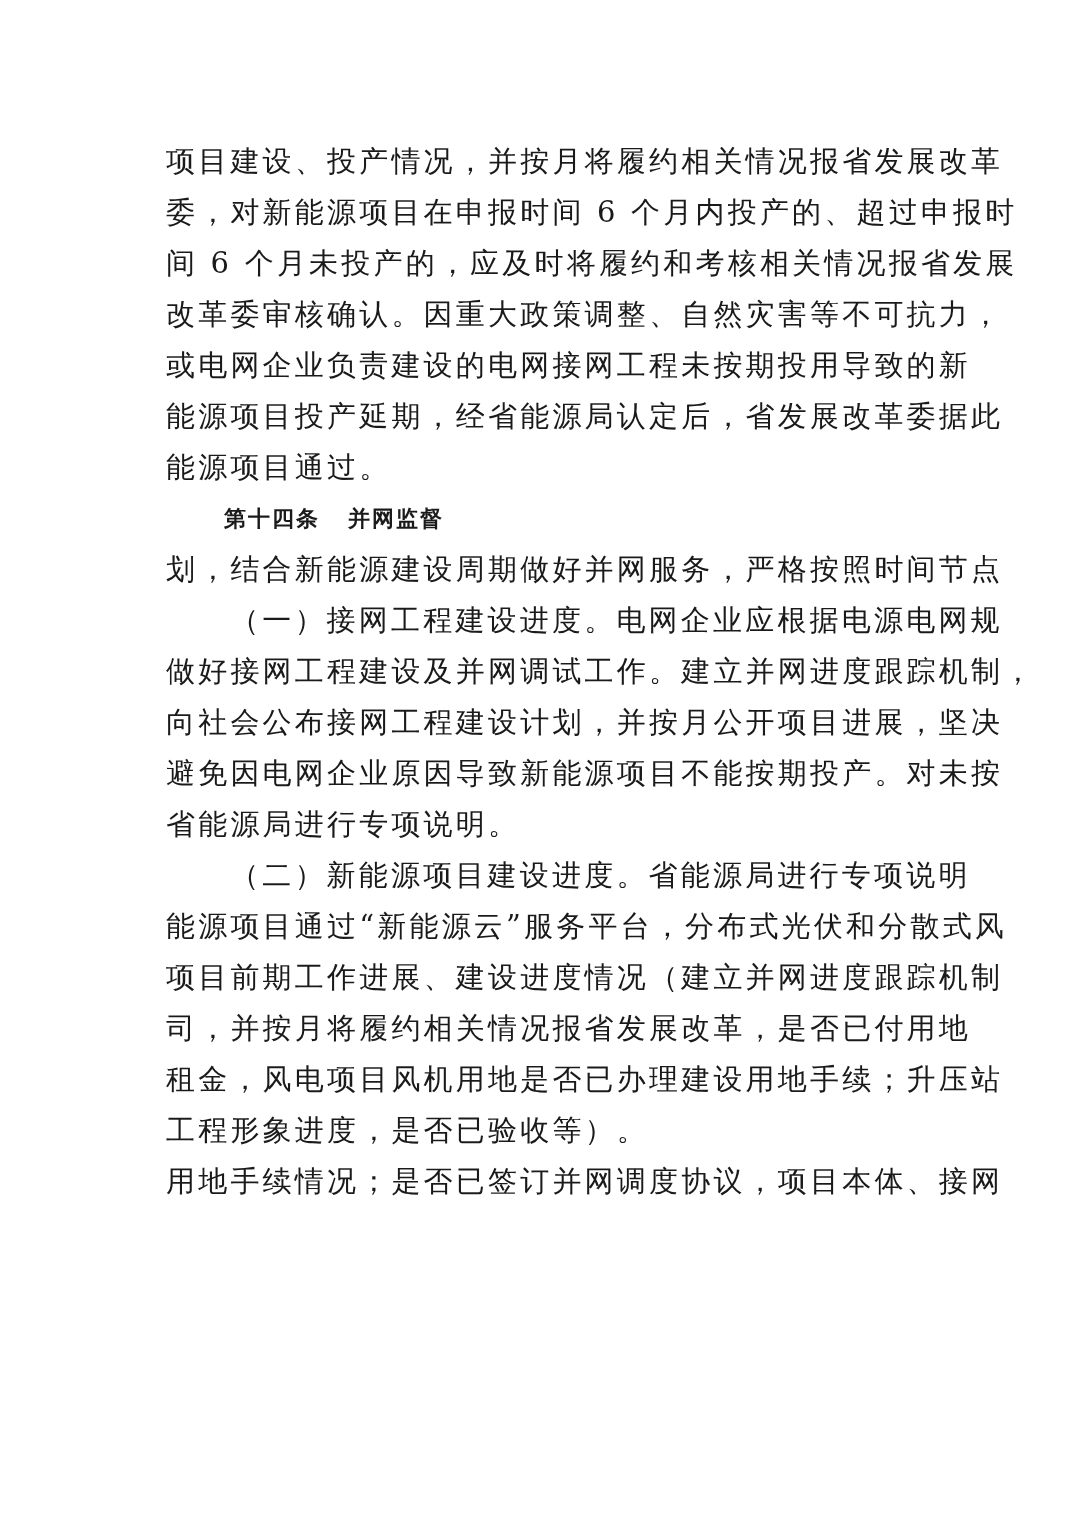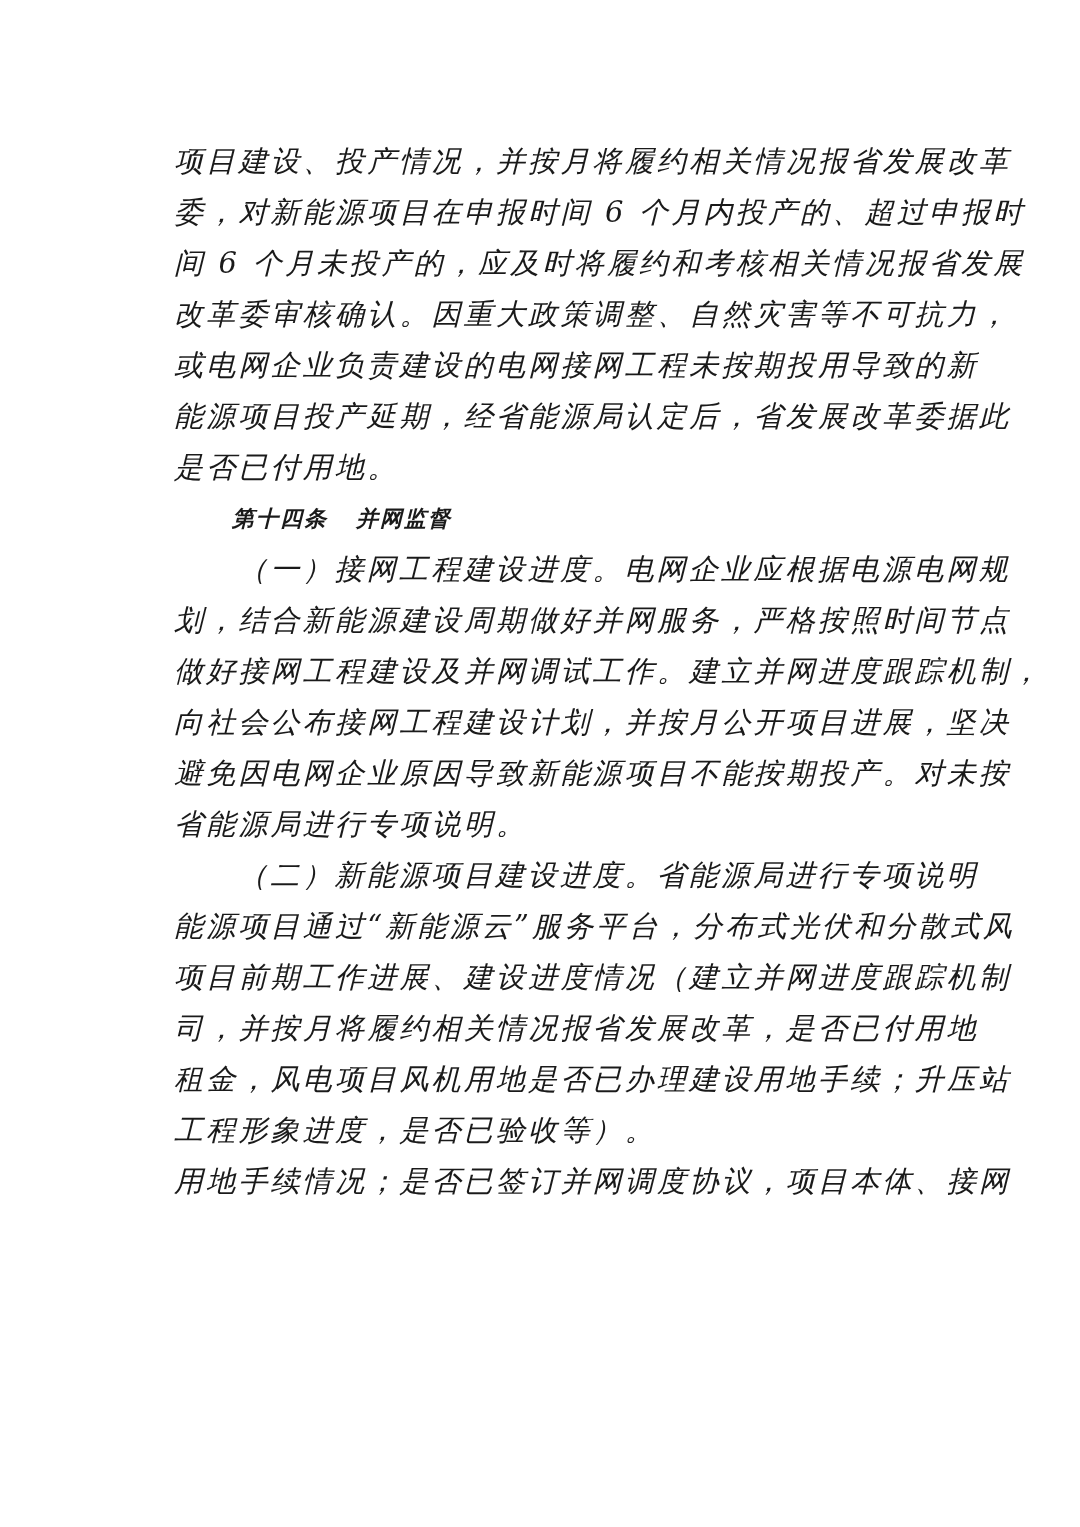--- a/index.html
+++ b/index.html
@@ -10,24 +10,23 @@
     body {
       width: 1080px;
       height: 1527px;
       position: relative;
       overflow: hidden;
       font-family: "DejaVu Serif", "Liberation Serif", serif;
       color: #1a1a1a;
     }
     .page {
       position: absolute;
-      left: 174px;
+      left: 166px;
       top: 136px;
       width: 752px;
-      font-style: italic;
     }
     .line {
       height: 51px;
       line-height: 51px;
       font-size: 29px;
       white-space: nowrap;
       letter-spacing: 3.2px;
       text-align: justify;
       text-align-last: justify;
       width: 752px;
@@ -58,30 +57,30 @@
 
 <div class="page">
 
   <div>
     <div class="line">项目建设、投产情况，并按月将履约相关情况报省发展改革</div>
     <div class="line">委，对新能源项目在申报时间 6 个月内投产的、超过申报时</div>
     <div class="line">间 6 个月未投产的，应及时将履约和考核相关情况报省发展</div>
     <div class="line">改革委审核确认。因重大政策调整、自然灾害等不可抗力，</div>
     <div class="line">或电网企业负责建设的电网接网工程未按期投用导致的新</div>
     <div class="line">能源项目投产延期，经省能源局认定后，省发展改革委据此</div>
-    <div class="line last">是否已付用地。</div>
+    <div class="line last">能源项目通过。</div>
   </div>
 
   <div class="heading">
     <span>第十四条</span><span class="gap"></span><span>并网监督</span>
   </div>
 
   <div>
+    <div class="line">划，结合新能源建设周期做好并网服务，严格按照时间节点</div>
     <div class="line indent">（一）接网工程建设进度。电网企业应根据电源电网规</div>
-    <div class="line">划，结合新能源建设周期做好并网服务，严格按照时间节点</div>
     <div class="line">做好接网工程建设及并网调试工作。建立并网进度跟踪机制，</div>
     <div class="line">向社会公布接网工程建设计划，并按月公开项目进展，坚决</div>
     <div class="line">避免因电网企业原因导致新能源项目不能按期投产。对未按</div>
     <div class="line last">省能源局进行专项说明。</div>
   </div>
 
   <div>
     <div class="line indent">（二）新能源项目建设进度。省能源局进行专项说明</div>
     <div class="line">能源项目通过“新能源云”服务平台，分布式光伏和分散式风</div>
     <div class="line">项目前期工作进展、建设进度情况（建立并网进度跟踪机制</div>

